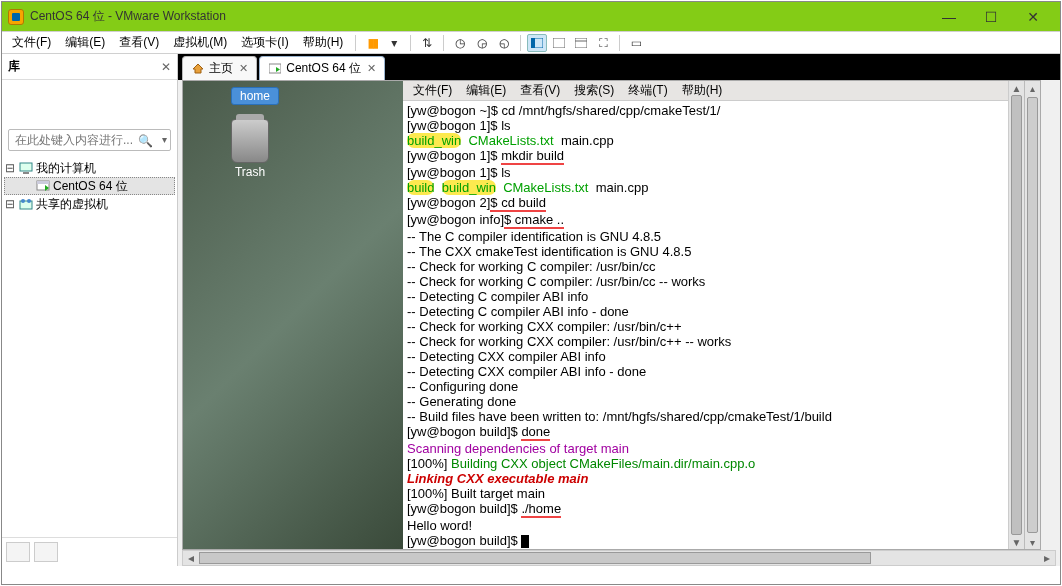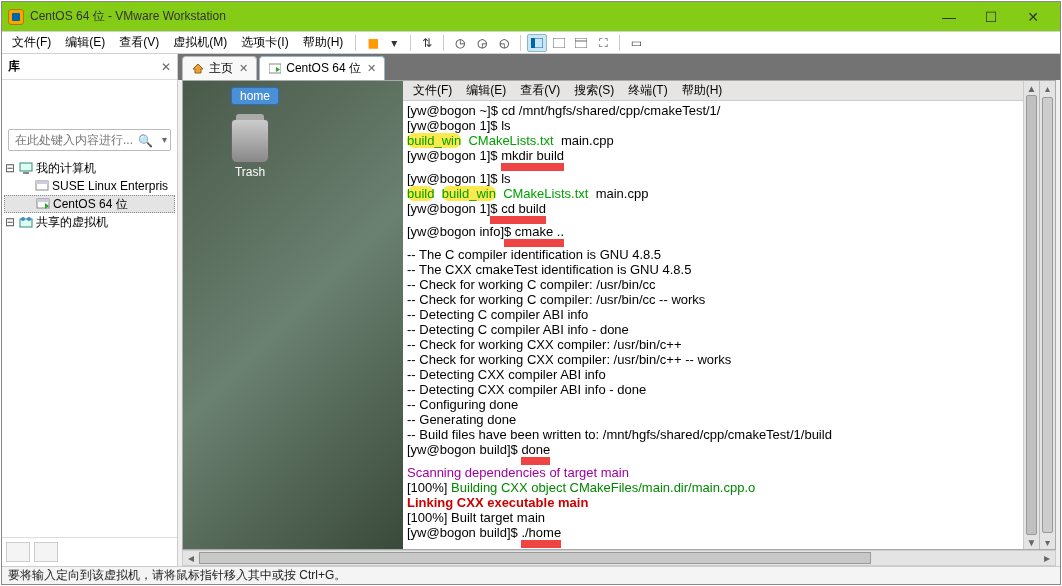--- a/index.html
+++ b/index.html
@@ -28,42 +28,42 @@
 .search-wrap .mag { position:absolute; right:18px; top:5px; color:#888; font-size:12px; }
 .search-wrap .dd { position:absolute; right:4px; top:5px; color:#666; font-size:10px; }
 .tree { flex:1; overflow:auto; padding:4px 2px; font-size:12px; color:#000; }
 .tree .node { display:flex; align-items:center; height:18px; white-space:nowrap; }
 .tree .exp { width:12px; text-align:center; color:#555; }
 .tree .ic { width:16px; height:14px; margin:0 2px; display:flex; align-items:center; justify-content:center; }
 .tree .selected { background:#e4e4e4; border:1px dotted #888; }
 .side-bottom { display:flex; gap:4px; padding:4px; border-top:1px solid #ddd; }
 .side-bottom .sq { width:24px; height:20px; border:1px solid #ccc; background:#f4f4f4; }
 .main { flex:1; display:flex; flex-direction:column; background:#f0f0f0; position:relative; }
-.tabbar { height:26px; display:flex; align-items:flex-end; padding:2px 4px 0; background:#737373; }
+.tabbar { height:26px; display:flex; align-items:flex-end; padding:2px 4px 0; background:#000000; }
 .tab { display:flex; align-items:center; padding:3px 8px; border:1px solid #bbb; border-bottom:none; background:#fbfbfb; margin-right:2px; border-radius:4px 4px 0 0; font-size:12px; }
 .tab.home { background:#f8f8f8; }
 .tab.active { background:#fff; border-color:#9bb4ce; }
 .tab .tab-ic { width:14px; height:12px; margin-right:4px; display:flex; align-items:center; justify-content:center; }
 .tab .x { margin-left:6px; color:#666; font-size:11px; }
-.vm-view { flex:1; border:1px solid #aaa; background:#b91c1c; margin:0 4px 0 4px; display:flex; position:relative; overflow:hidden; }
+.vm-view { flex:1; border:1px solid #aaa; background:#b91c1c; margin:0 19px 0 4px; display:flex; position:relative; overflow:hidden; }
 .desktop { width:220px; background:linear-gradient(135deg,#4a5a4a,#6a8070,#3a4a3a); position:relative; }
 .home-btn { position:absolute; top:6px; left:48px; background:#4a90d9; color:#fff; padding:1px 8px; border-radius:3px; font-size:12px; border:1px solid #2a70b9; }
 .trash { position:absolute; top:38px; left:48px; text-align:center; color:#fff; font-size:12px; }
 .trash .bin { width:38px; height:44px; margin:0 auto 2px; background:linear-gradient(#ccc,#888); border-radius:4px 4px 6px 6px; border:1px solid #666; position:relative; }
 .trash .bin:before { content:""; position:absolute; top:-6px; left:4px; right:4px; height:6px; background:#aaa; border-radius:3px 3px 0 0; }
 .terminal { flex:1; background:#f3f3f3; display:flex; flex-direction:column; font-family:"DejaVu Sans Mono","Courier New",monospace; font-size:13px; line-height:15px; position:relative; }
 .term-menu { height:20px; background:#e7e5e3; border-bottom:1px solid #ccc; display:flex; align-items:center; padding:0 4px; gap:2px; font-family:"Microsoft YaHei",sans-serif; font-size:12px; }
 .term-menu .mi { padding:0 6px; }
 .term-body { flex:1; background:#fff; padding:2px 4px; overflow:hidden; white-space:pre; color:#000; }
 .hl { background:#fce94f;border-radius:7px; }
 .g { color:#00a000; }
 .dg { color:#008800;text-align:center; }
 .p { color:#a000a0; }
-.r { color:#cc0000; font-weight:bold; }
-.uline { display:inline-block; border-bottom:8px solid #ef4444; padding-bottom:0; }
+.r { color:#cc0000; font-weight:bold;font-style:italic; }
+.uline { display:inline-block; border-bottom:2px solid #ef4444; padding-bottom:0; }
 .cursor { display:inline-block; width:8px; height:13px; background:#000; vertical-align:text-bottom; }
 .scrollbar-v { width:16px; background:#e4e4e4; border-left:1px solid #ccc; position:relative; }
 .scrollbar-v .thumb { position:absolute; left:2px; right:2px; top:14px; bottom:14px; background:#c0c0c0; border:1px solid #999; border-radius:2px; }
 .scrollbar-v .arr { height:14px; display:flex; align-items:center; justify-content:center; color:#666; font-size:10px; position:absolute; left:0; right:0; }
 .scrollbar-v .arr.t { top:0; } .scrollbar-v .arr.b { bottom:0; }
 .hscroll { height:16px; background:#e4e4e4; display:flex; align-items:center; margin:0 4px; border:1px solid #ccc; }
 .hscroll .arr { width:16px; text-align:center; color:#666; }
 .hscroll .track { flex:1; height:12px; position:relative; }
 .hscroll .thumb { position:absolute; left:0; width:80%; top:0; bottom:0; background:#c8c8c8; border:1px solid #999; }
 .statusbar { height:18px; border-top:1px solid #ccc; display:flex; align-items:center; padding:0 6px; font-size:12px; color:#222; background:#f4f4f4; }
@@ -141,29 +141,20 @@
     <div class="tree">
       <div class="node">
         <span class="exp">⊟</span>
         <span class="ic">
               <svg width="14" height="12">
                 <rect x="1" y="1" width="12" height="8" fill="#dfe" stroke="#388"></rect>
                 <rect x="4" y="10" width="6" height="2" fill="#888"></rect>
               </svg>
             </span>
         <span>我的计算机</span>
-      </div>
-      <div class="node" style="padding-left:28px;">
-        <span class="ic">
-              <svg width="14" height="12">
-                <rect x="1" y="1" width="12" height="9" fill="#fff" stroke="#888"></rect>
-                <rect x="1" y="1" width="12" height="3" fill="#ccd"></rect>
-              </svg>
-            </span>
-        <span>SUSE Linux Enterpris</span>
       </div>
       <div class="node selected" style="padding-left:28px;">
         <span class="ic">
               <svg width="14" height="12">
                 <rect x="1" y="1" width="12" height="9" fill="#fff" stroke="#888"></rect>
                 <rect x="1" y="1" width="12" height="3" fill="#ccd"></rect>
                 <polygon points="9,5 13,8 9,11" fill="#2a2"></polygon>
               </svg>
             </span>
         <span>CentOS 64 位</span>
@@ -225,21 +216,21 @@
           <div class="mi">搜索(S)</div>
           <div class="mi">终端(T)</div>
           <div class="mi">帮助(H)</div>
         </div>
         <div class="term-body"><span>[yw@bogon ~]$ </span><span>cd /mnt/hgfs/shared/cpp/cmakeTest/1/</span>
 <span>[yw@bogon 1]$ </span><span>ls</span>
 <span class="hl g">build_win</span>  <span class="g">CMakeLists.txt</span>  <span>main.cpp</span>
 <span>[yw@bogon 1]$ </span><span class="uline">mkdir build</span>
 <span>[yw@bogon 1]$ </span><span>ls</span>
 <span class="hl g">build</span>  <span class="hl g">build_win</span>  <span class="g">CMakeLists.txt</span>  <span>main.cpp</span>
-<span>[yw@bogon 1]</span><span class="uline">$ cd build</span>
+<span>[yw@bogon 2]</span><span class="uline">$ cd build</span>
 <span>[yw@bogon info]</span><span class="uline">$ cmake ..</span>
 <span>-- The C compiler identification is GNU 4.8.5</span>
 <span>-- The CXX cmakeTest identification is GNU 4.8.5</span>
 <span>-- Check for working C compiler: /usr/bin/cc</span>
 <span>-- Check for working C compiler: /usr/bin/cc -- works</span>
 <span>-- Detecting C compiler ABI info</span>
 <span>-- Detecting C compiler ABI info - done</span>
 <span>-- Check for working CXX compiler: /usr/bin/c++</span>
 <span>-- Check for working CXX compiler: /usr/bin/c++ -- works</span>
 <span>-- Detecting CXX compiler ABI info</span>
@@ -270,17 +261,14 @@
     <div class="hscroll">
       <div class="arr">◂</div>
       <div class="track">
             <div class="thumb"></div>
           </div>
       <div class="arr">▸</div>
     </div>
   </div>
 </div>
 
-<div class="statusbar">
-  <span>要将输入定向到该虚拟机，请将鼠标指针移入其中或按 Ctrl+G。</span>
-</div>
 
 </div>
 
 </body></html>

